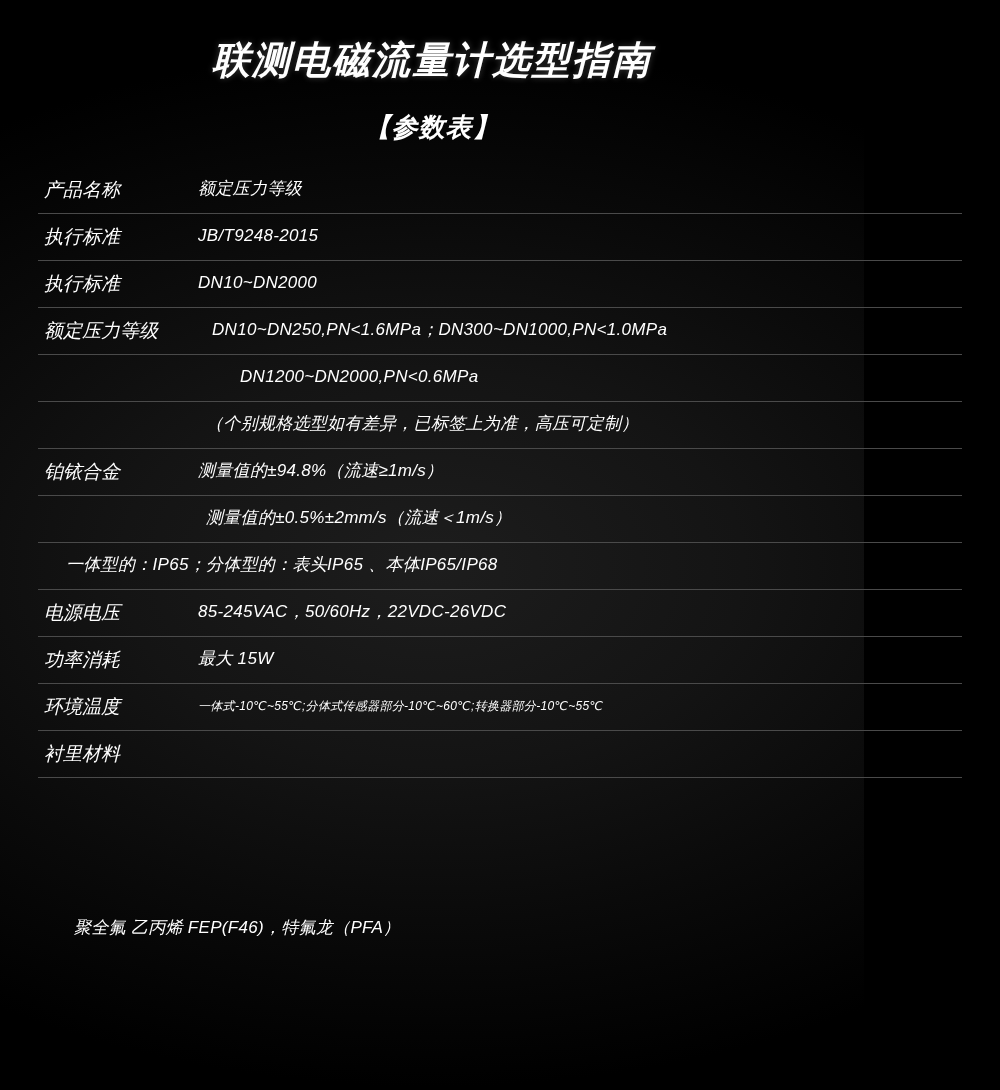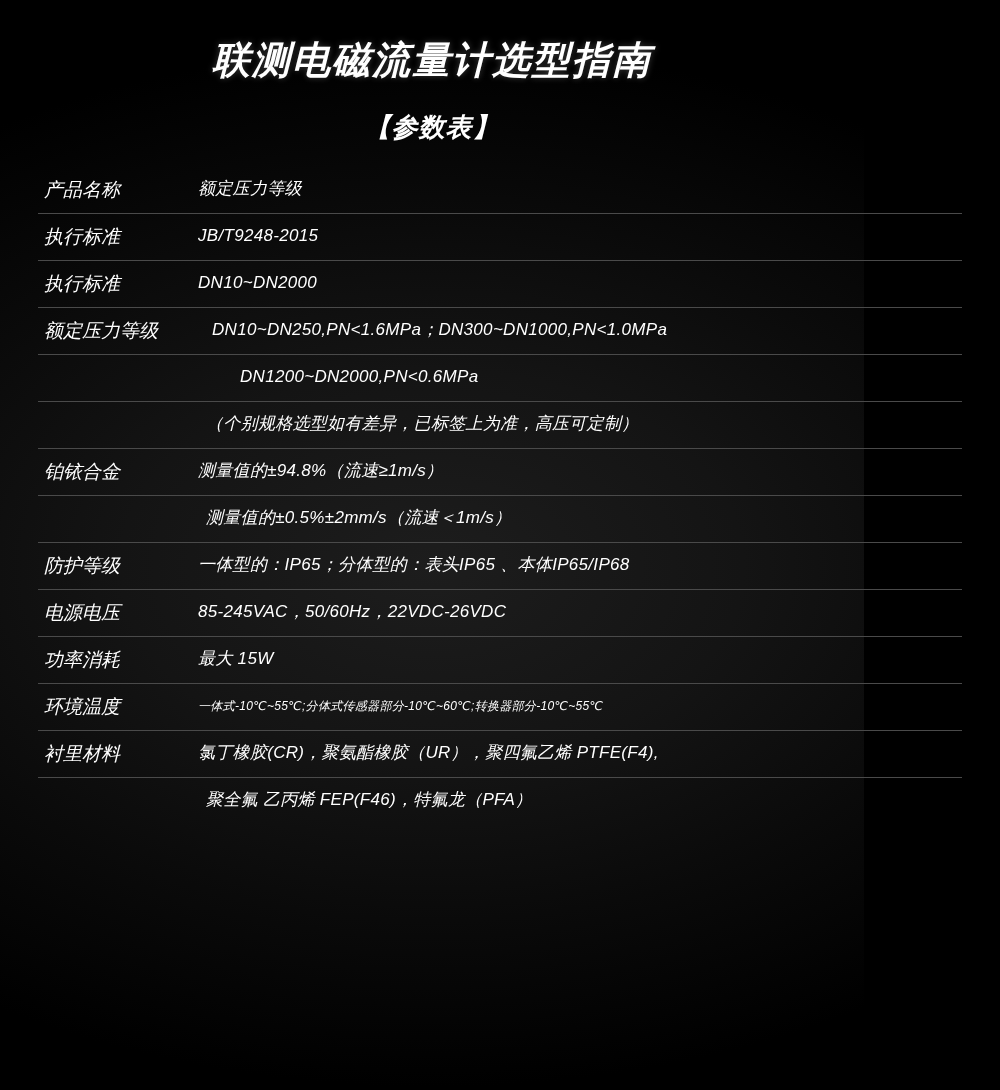--- a/index.html
+++ b/index.html
@@ -46,20 +46,21 @@
     width: 924px;
   }
   .row {
     display: flex;
     align-items: stretch;
     border-bottom: 1px solid #4a4a4a;
     min-height: 46px;
   }
   .row:last-child {
     border-bottom: none;
+    flex-direction: column;
   }
   .label {
     width: 132px;
     flex: 0 0 132px;
     font-size: 19px;
     color: #ffffff;
     display: flex;
     align-items: center;
     justify-content: flex-start;
     padding: 6px 0 6px 6px;
@@ -144,21 +145,20 @@
       <div class="label">铂铱合金</div>
       <div class="value indent2">测量值的±94.8%（流速≥1m/s）</div>
     </div>
 
     <div class="row">
       <div class="spacer-label"></div>
       <div class="value indent">测量值的±0.5%±2mm/s（流速＜1m/s）</div>
     </div>
 
     <div class="row">
-      <div class="label">防护等级</div>
       <div class="value indent2">一体型的：IP65；分体型的：表头IP65 、本体IP65/IP68</div>
     </div>
 
 
     <div class="row">
       <div class="label">电源电压</div>
       <div class="value indent2">85-245VAC，50/60Hz，22VDC-26VDC</div>
     </div>
 
     <div class="row">
@@ -167,21 +167,20 @@
     </div>
 
     <div class="row">
       <div class="label">环境温度</div>
       <div class="value small indent2">一体式-10℃~55℃;分体式传感器部分-10℃~60℃;转换器部分-10℃~55℃</div>
     </div>
 
 
     <div class="row">
       <div class="label">衬里材料</div>
-      <div class="value indent2">氯丁橡胶(CR)，聚氨酯橡胶（UR），聚四氟乙烯 PTFE(F4),</div>
     </div>
 
     <div class="row">
       <div class="spacer-label"></div>
       <div class="value indent">聚全氟 乙丙烯 FEP(F46)，特氟龙（PFA）</div>
     </div>
 
   </div>
 </div>
 

